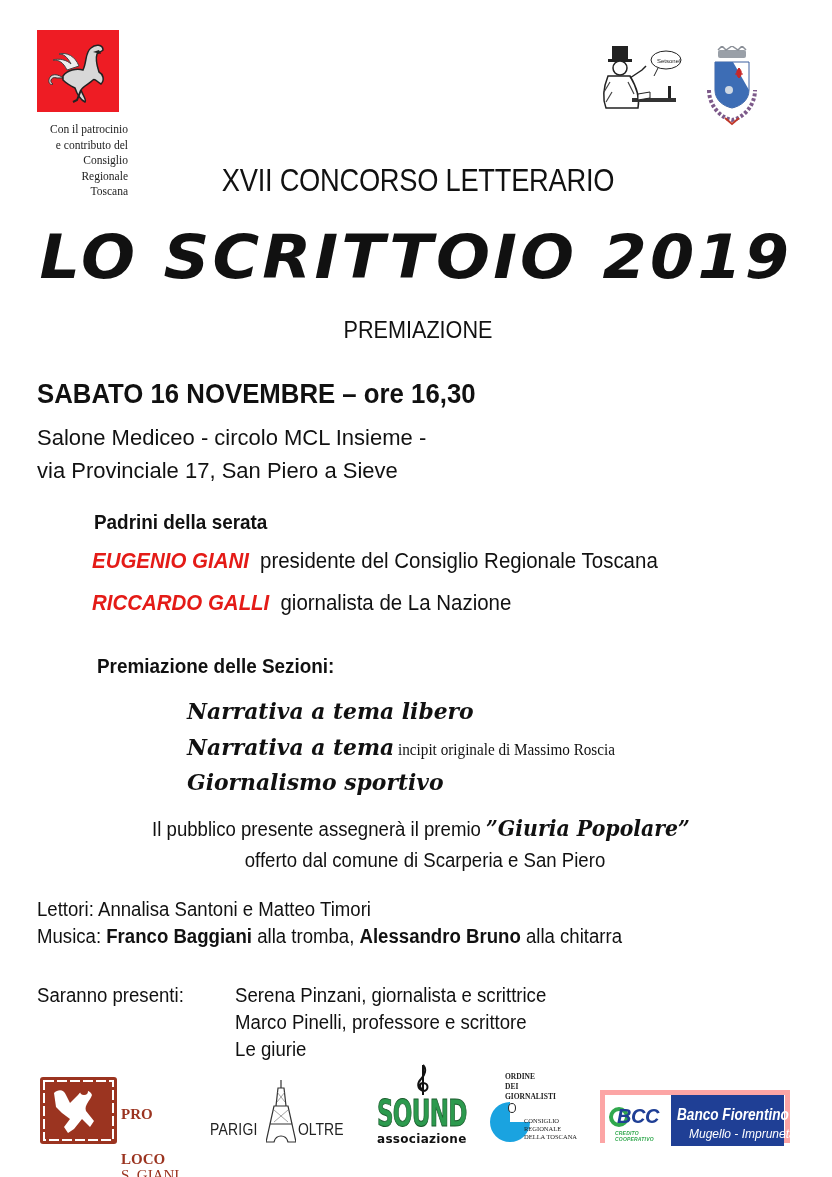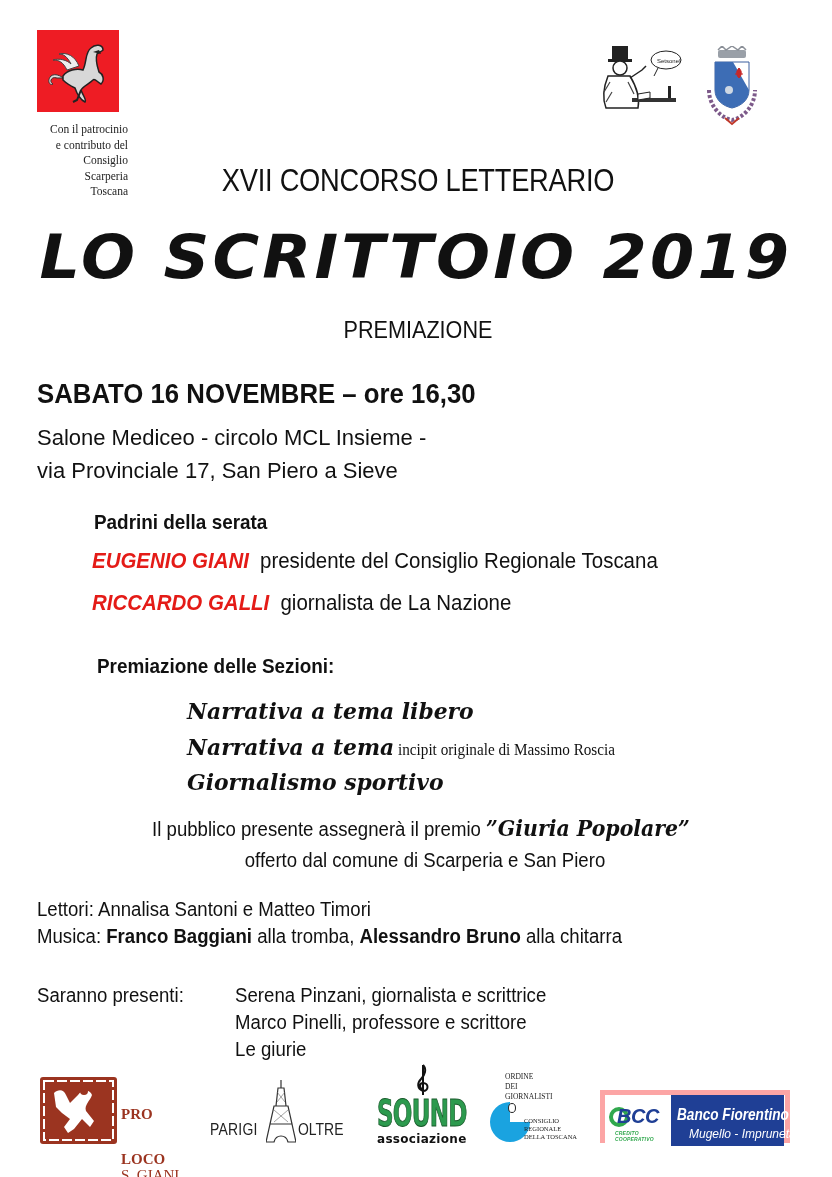--- a/index.html
+++ b/index.html
@@ -57,21 +57,21 @@
 
     #parigi { left: 210px; top: 1078px; width: 142px; height: 68px; text-align: center; }
     #parigi-left { position: absolute; left: 0; top: 42px; font-size: 17px; letter-spacing: 0.3px; transform: scaleX(0.82); transform-origin: 0 0; color: #222; }
     #parigi-right { position: absolute; left: 88px; top: 42px; font-size: 17px; transform: scaleX(0.82); transform-origin: 0 0; color: #222; }
 
     #sound { left: 375px; top: 1063px; width: 95px; height: 82px; }
     #sound-word { position: absolute; left: 2px; top: 32px; width: 90px; font-family: "DejaVu Sans", sans-serif; font-weight: bold; font-size: 32px; color: #2c9a4e; transform: scaleX(0.72) scaleY(1.15); transform-origin: 0 0; letter-spacing: -1px; line-height: 32px; -webkit-text-stroke: 0.8px #1a5a2c; }
     #sound-assoc { position: absolute; left: 2px; top: 69px; font-family: "DejaVu Sans", sans-serif; font-weight: bold; font-size: 12px; color: #111; letter-spacing: 0.3px; text-align: center; }
 
     #odg { left: 490px; top: 1072px; width: 100px; height: 76px; }
-    #odg-title { position: absolute; left: 15px; top: 0px; font-family: "Liberation Serif", serif; font-size: 7.5px; line-height: 10px; color: #222; }
+    #odg-title { position: absolute; left: 15px; top: 0px; font-family: "Liberation Serif", serif; font-size: 7.5px; line-height: 10px; color: #222; font-weight: bold; }
     #odg-sub { position: absolute; left: 34px; top: 45px; font-family: "Liberation Serif", serif; font-size: 6.5px; line-height: 8px; color: #222; }
 
     #bcc { left: 600px; top: 1090px; width: 190px; height: 53px; border: 5px solid #fca5a5; background: #fff; font-style: italic; }
     #bcc-left { position: absolute; left: 0; top: 0; width: 66px; height: 51px; background: #fff; }
     #bcc-mark { position: absolute; left: 12px; top: 10px; font-size: 20px; font-weight: bold; color: #1f3f95; letter-spacing: -0.5px; }
     #bcc-circ { position: absolute; left: 4px; top: 12px; width: 20px; height: 20px; border: 4px solid #30a84d; border-radius: 50%; }
     #bcc-tag { position: absolute; left: 10px; top: 35px; font-size: 5px; color: #30a84d; font-weight: bold; letter-spacing: 0.2px; }
     #bcc-right { position: absolute; left: 66px; top: 0; width: 113px; height: 51px; background: #1f3f95; color: #fff; }
     #bcc-name { position: absolute; left: 6px; top: 10px; font-size: 17px; font-weight: bold; white-space: nowrap; transform: scaleX(0.8); transform-origin: 0 0; }
     #bcc-places { position: absolute; left: 18px; top: 32px; font-size: 12px; white-space: nowrap; }
@@ -85,21 +85,21 @@
     <path d="M26 46 C30 40 40 38 46 40 C50 32 48 22 54 18 C58 14 66 14 66 20 C64 22 62 22 60 24 C58 30 60 36 62 42 C66 44 68 50 64 54 C60 52 58 48 56 50 C52 54 46 56 44 60 C46 66 50 70 48 72 C44 70 40 64 38 58 C34 56 30 54 26 50 Z" fill="#d8d8d8" stroke="#222" stroke-width="1.5"></path>
     <path d="M30 40 C26 32 22 30 16 30 C22 28 30 30 34 34 C30 26 26 24 22 24 C30 22 38 26 42 36 Z" fill="#eee" stroke="#444" stroke-width="1"></path>
     <path d="M56 22 L62 20 L64 24 Z" fill="#222"></path>
     <path d="M44 60 L40 70 L36 72" fill="none" stroke="#222" stroke-width="2"></path>
   </svg>
 </div>
 <div id="patrocinio" class="abs">
   <div>Con il patrocinio</div>
   <div>e contributo del</div>
   <div>Consiglio</div>
-  <div>Scarperia</div>
+  <div>Regionale</div>
   <div>Toscana</div>
 </div>
 
 <div id="writer-cartoon" class="abs">
   <svg width="92" height="74" viewBox="0 0 92 74">
     <rect x="14" y="4" width="16" height="14" fill="#222"></rect>
     <rect x="10" y="17" width="24" height="3" fill="#222"></rect>
     <circle cx="22" cy="26" r="7" fill="#fff" stroke="#222" stroke-width="1.5"></circle>
     <path d="M10 34 C6 44 4 56 8 66 L40 66 C42 56 38 44 32 34 Z" fill="#fff" stroke="#222" stroke-width="1.5"></path>
     <path d="M12 40 L6 50 M14 50 L8 60 M30 40 L36 52" stroke="#444" stroke-width="1.2"></path>

